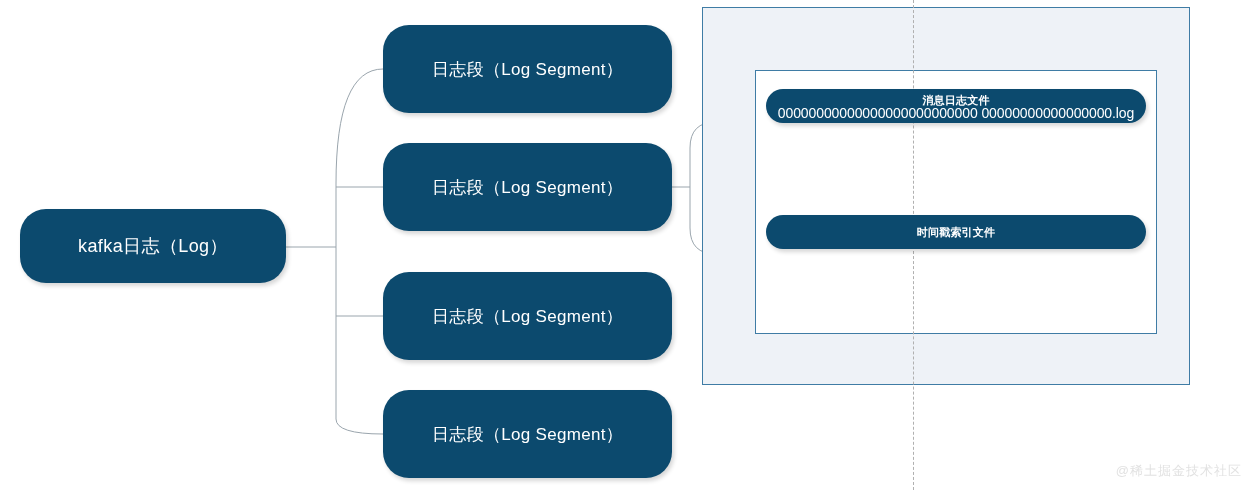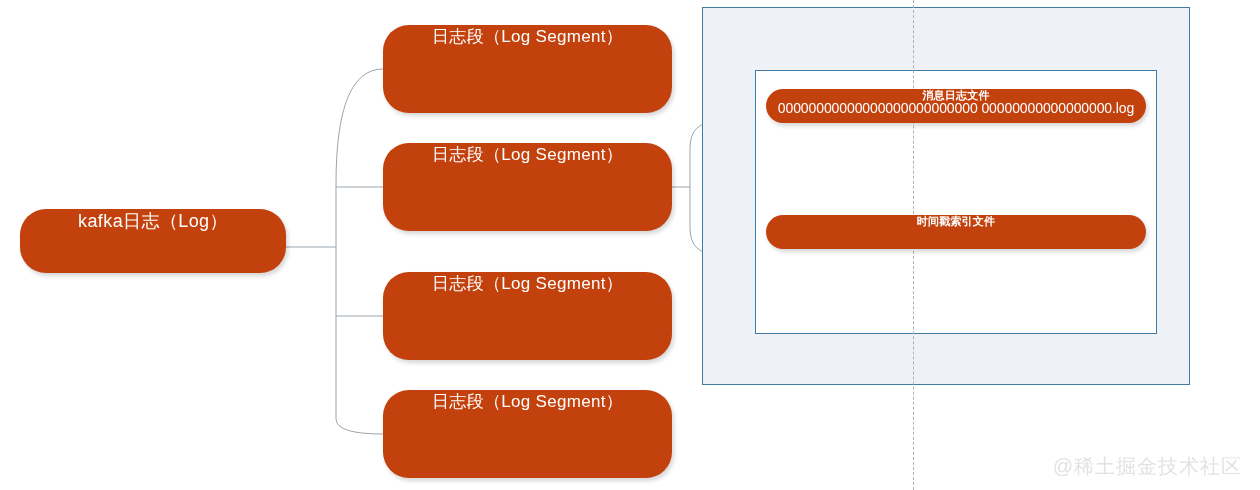--- a/index.html
+++ b/index.html
@@ -26,35 +26,36 @@
     left: 0;
     top: 0;
     width: 1260px;
     height: 490px;
     pointer-events: none;
   }
 
   
   .node {
     position: absolute;
-    background: #c2410c;
+    background: #0c4a6e;
     color: #ffffff;
     box-sizing: border-box;
     display: flex;
     flex-direction: column;
     align-items: center;
+    justify-content: center;
     text-align: center;
     box-shadow: 2px 3px 4px rgba(0,0,0,0.16);
   }
 
   .node-root {
     left: 20px;
     top: 209px;
     width: 266px;
-    height: 64px;
+    height: 74px;
     border-radius: 26px;
     font-size: 18px;
     letter-spacing: 0.4px;
   }
 
   .node-seg {
     left: 383px;
     width: 289px;
     height: 88px;
     border-radius: 26px;
@@ -125,21 +126,21 @@
     line-height: 12px;
     letter-spacing: -0.1px;
     white-space: nowrap;
   }
 
   
   .watermark {
     position: absolute;
     right: 18px;
     bottom: 10px;
-    font-size: 20px;
+    font-size: 13px;
     color: #e2e2e2;
     letter-spacing: 1px;
     user-select: none;
   }
 </style>
 </head>
 <body>
 
 <div id="canvas">
 

